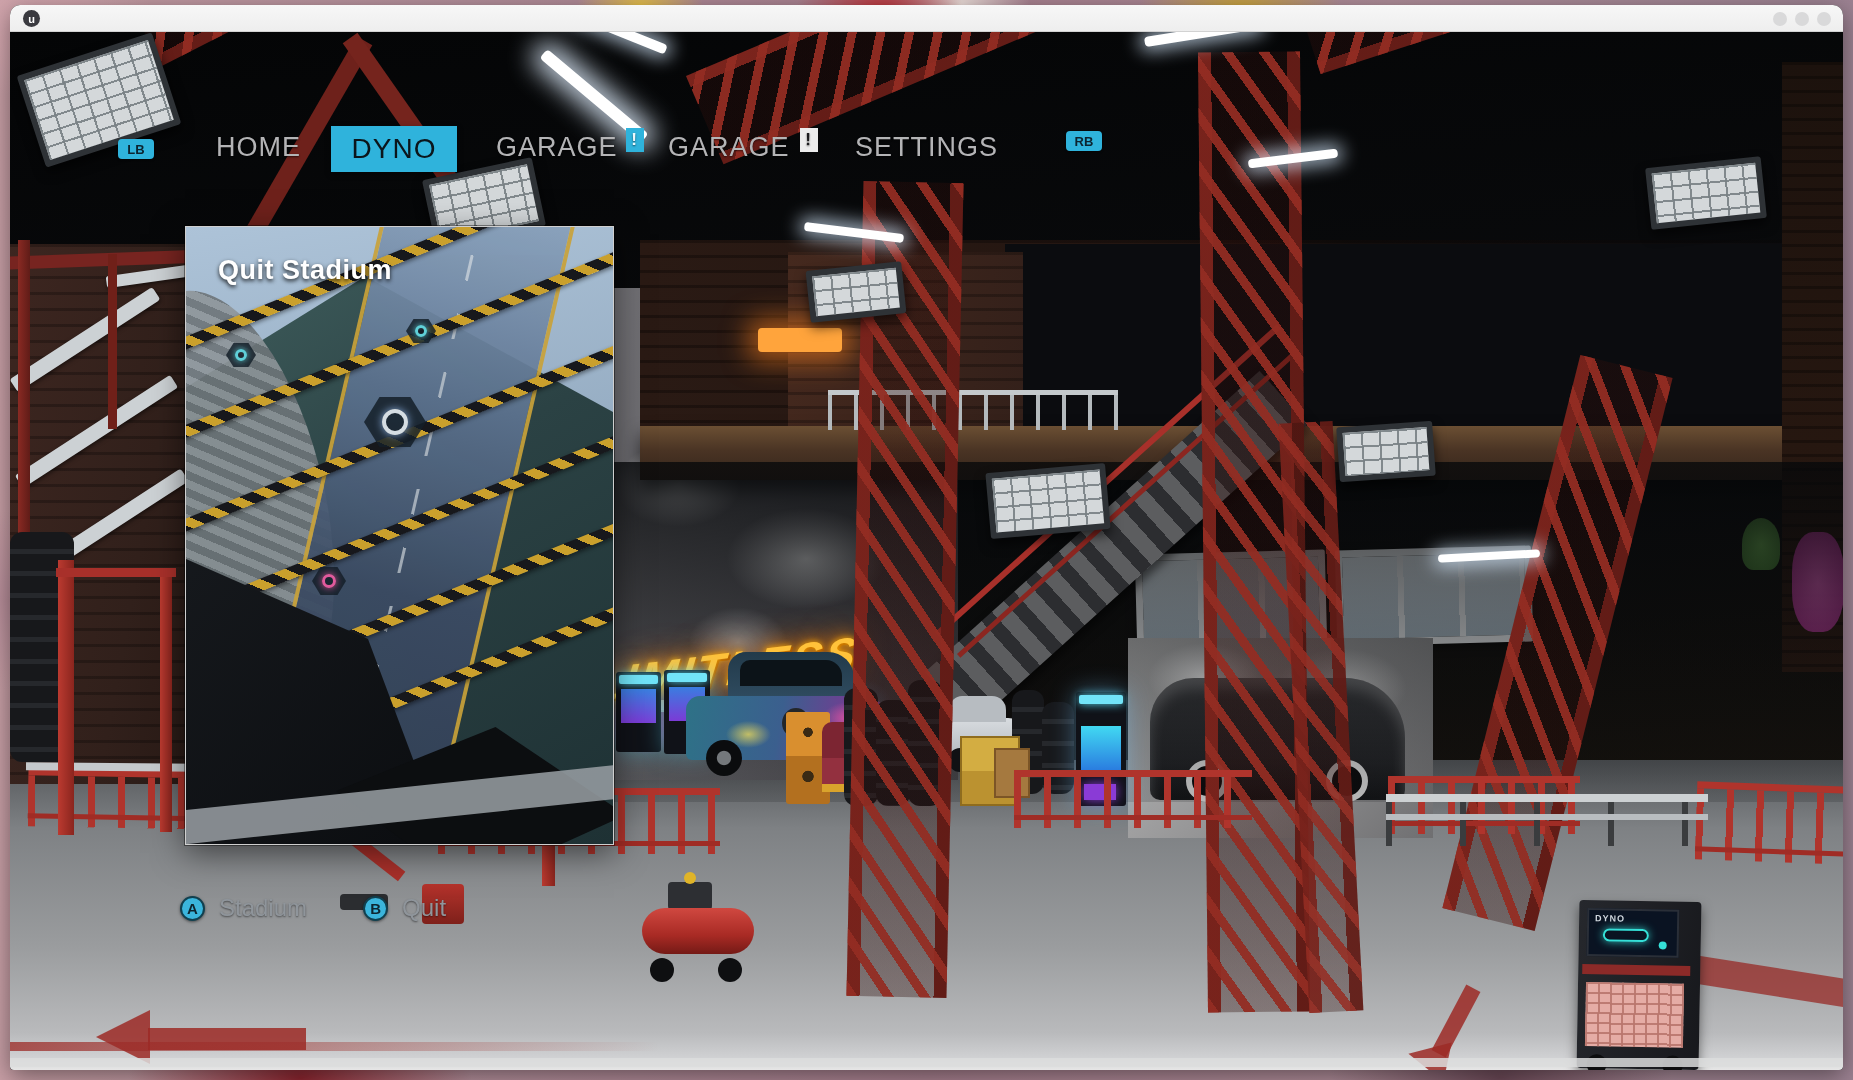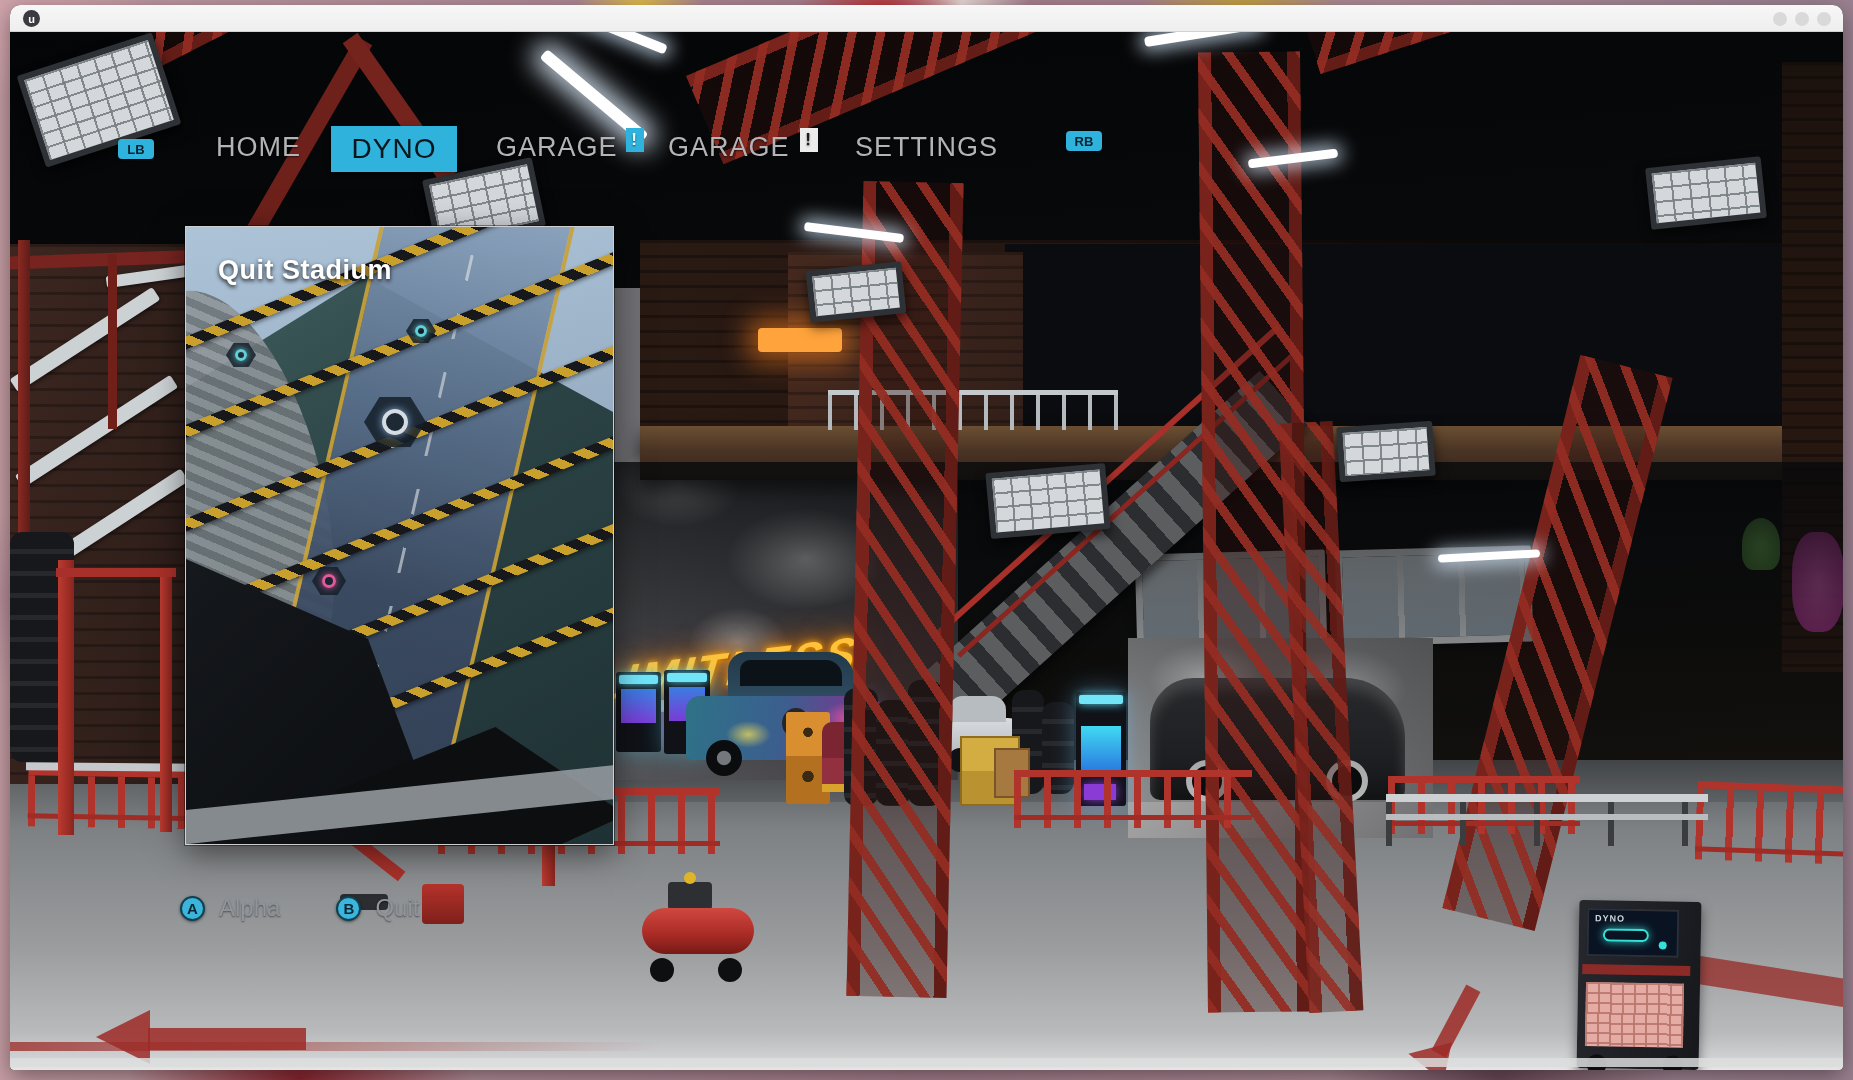--- a/index.html
+++ b/index.html
@@ -617,19 +617,19 @@
           <span class="ring"></span>
         </div>
       <div class="hex hexS3">
           <span class="ring"></span>
         </div>
       <div class="map-title">Quit Stadium</div>
     </div>
 
     <div class="hints">
       <div class="hintbtn">A</div>
-      <div class="hintlabel">Alpha</div>
+      <div class="hintlabel">Stadium</div>
       <div class="hint-gap"></div>
       <div class="hintbtn">B</div>
       <div class="hintlabel">Quit</div>
     </div>
   </div>
 </div>
 
 </body></html>

